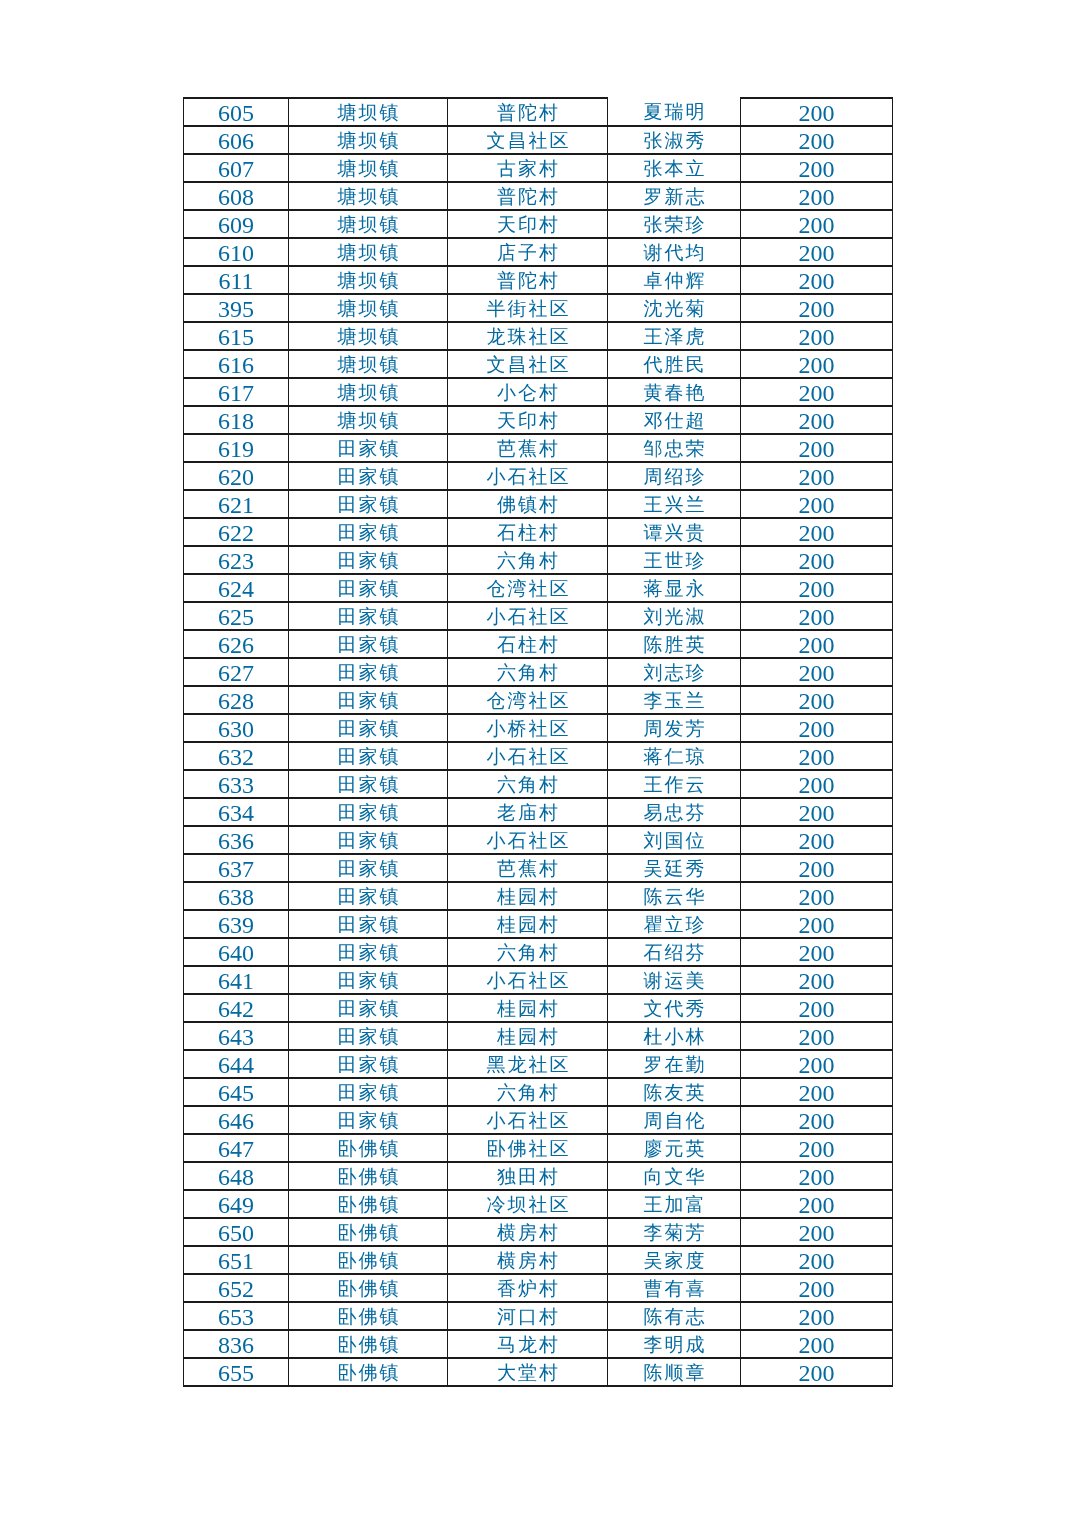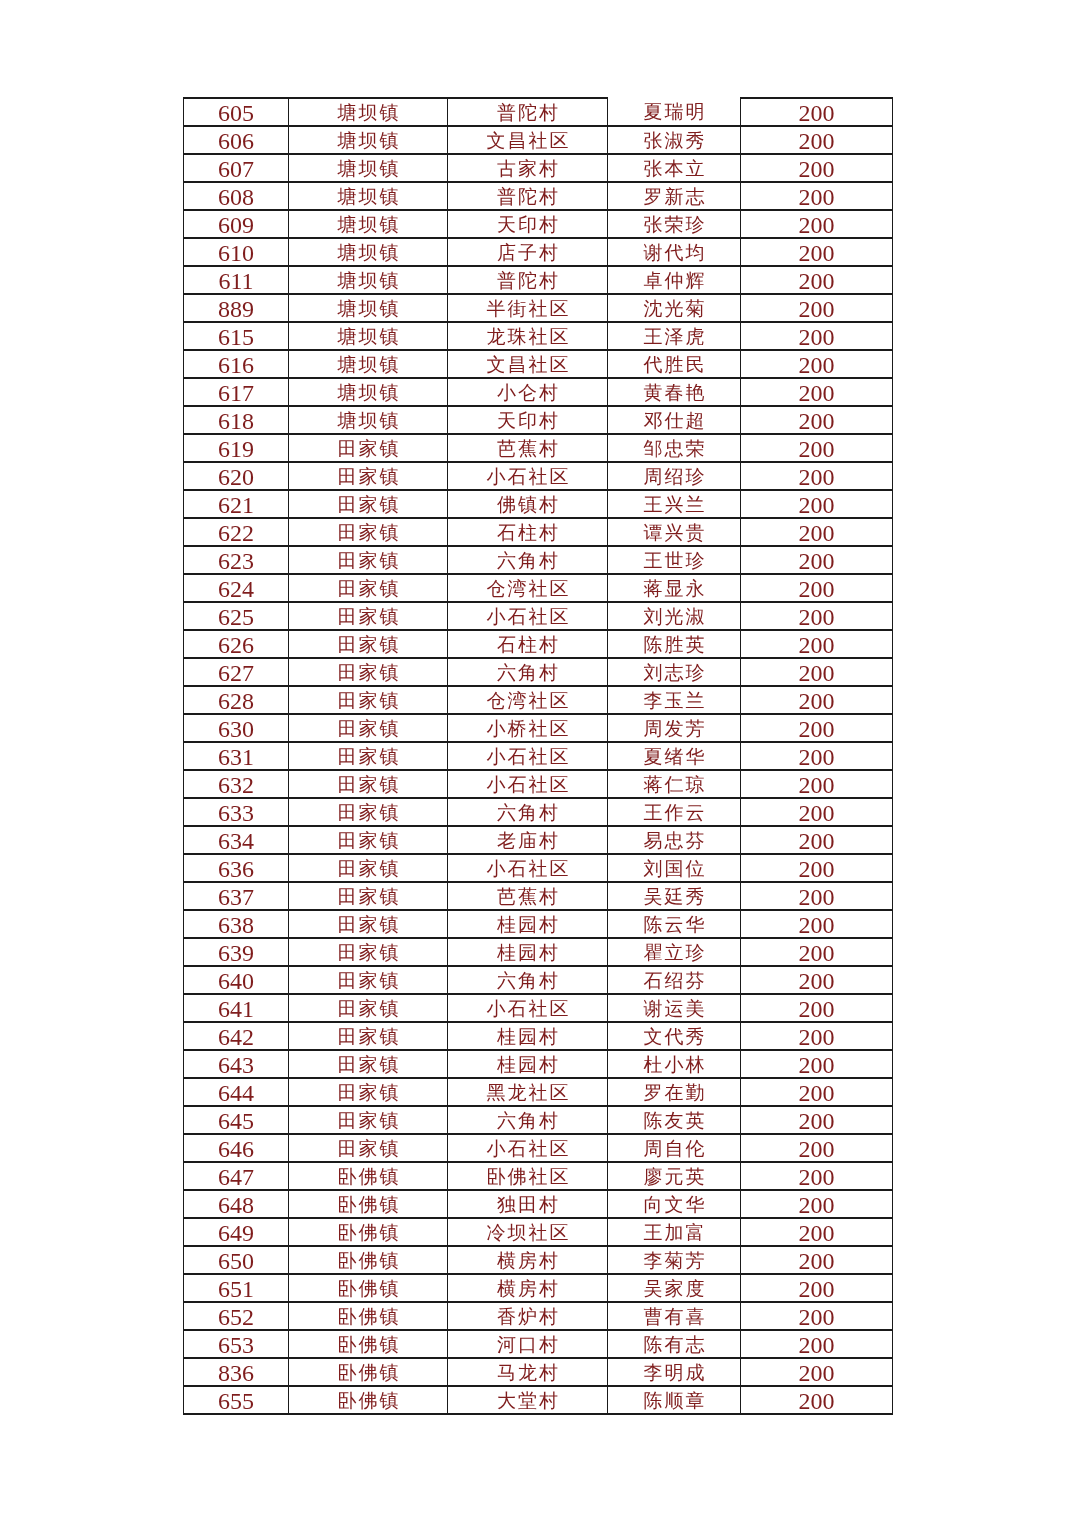--- a/index.html
+++ b/index.html
@@ -7,21 +7,21 @@
     padding: 0;
     background: #ffffff;
   }
   .canvas {
     position: relative;
     width: 1040px;
     height: 1519px;
     background: #ffffff;
     overflow: hidden;
     font-family: "Liberation Serif", "DejaVu Serif", serif;
-    color: #7f1d1d;
+    color: #0369a1;
   }
   table.roster {
     position: absolute;
     left: 183px;
     top: 97px;
     width: 709px;
     border-collapse: collapse;
     table-layout: fixed;
   }
   table.roster tr {
@@ -110,21 +110,21 @@
           <td class="num">200</td>
         </tr>
         <tr>
           <td class="num">611</td>
           <td class="cjk">塘坝镇</td>
           <td class="cjk">普陀村</td>
           <td class="cjk">卓仲辉</td>
           <td class="num">200</td>
         </tr>
         <tr>
-          <td class="num">889</td>
+          <td class="num">395</td>
           <td class="cjk">塘坝镇</td>
           <td class="cjk">半街社区</td>
           <td class="cjk">沈光菊</td>
           <td class="num">200</td>
         </tr>
         <tr>
           <td class="num">615</td>
           <td class="cjk">塘坝镇</td>
           <td class="cjk">龙珠社区</td>
           <td class="cjk">王泽虎</td>
@@ -219,27 +219,20 @@
           <td class="cjk">田家镇</td>
           <td class="cjk">仓湾社区</td>
           <td class="cjk">李玉兰</td>
           <td class="num">200</td>
         </tr>
         <tr>
           <td class="num">630</td>
           <td class="cjk">田家镇</td>
           <td class="cjk">小桥社区</td>
           <td class="cjk">周发芳</td>
-          <td class="num">200</td>
-        </tr>
-        <tr>
-          <td class="num">631</td>
-          <td class="cjk">田家镇</td>
-          <td class="cjk">小石社区</td>
-          <td class="cjk">夏绪华</td>
           <td class="num">200</td>
         </tr>
         <tr>
           <td class="num">632</td>
           <td class="cjk">田家镇</td>
           <td class="cjk">小石社区</td>
           <td class="cjk">蒋仁琼</td>
           <td class="num">200</td>
         </tr>
         <tr>

